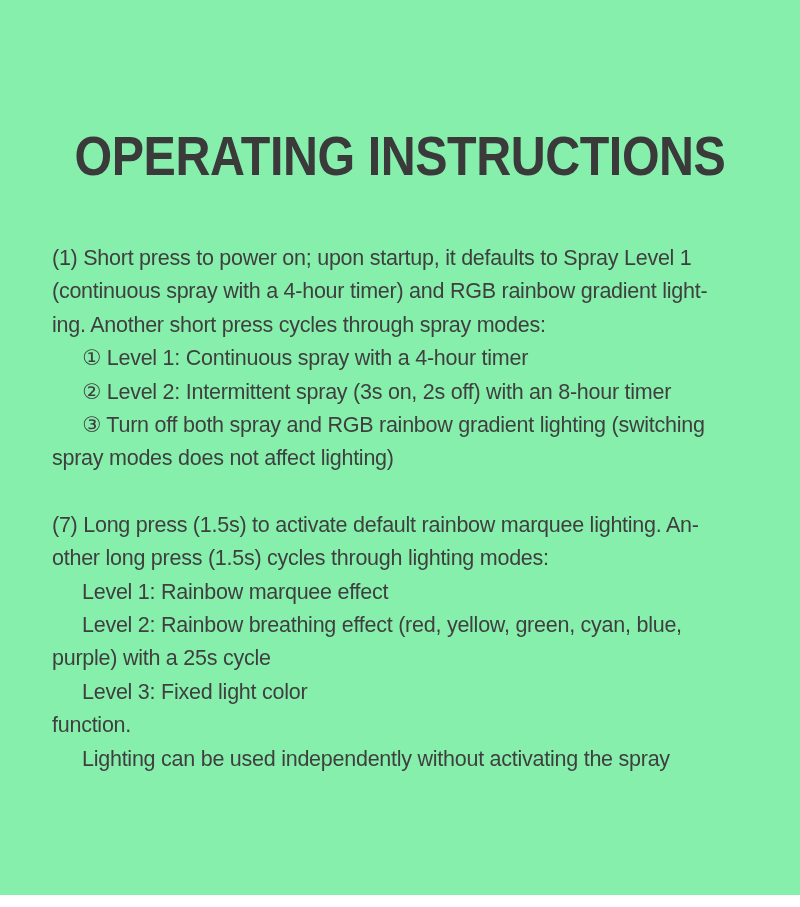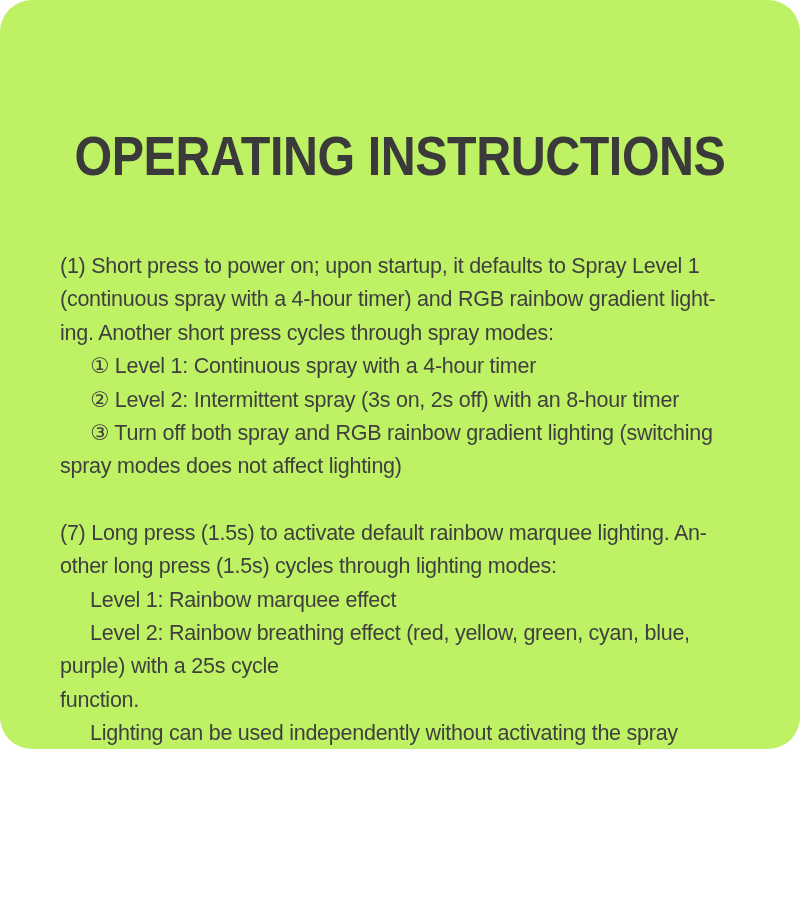--- a/index.html
+++ b/index.html
@@ -3,25 +3,24 @@
 <meta charset="utf-8">
 <style>
   html, body {
     margin: 0;
     padding: 0;
     background: #ffffff;
   }
   .page {
     position: relative;
     width: 800px;
-    height: 749px;
-    background: #bef264;
+    height: 895px;
+    background: #86efac;
     overflow: hidden;
     font-family: "Liberation Sans", "DejaVu Sans", sans-serif;
-    border-radius: 32px;
   }
   .title {
     position: absolute;
     top: 129px;
     left: 0;
     right: 0;
     margin: 0;
     text-align: center;
     font-size: 55px;
     line-height: 1;
@@ -35,21 +34,21 @@
   .body-text {
     position: absolute;
     top: 238px;
     left: 48px;
     width: 712px;
     font-size: 21.5px;
     line-height: 33.4px;
     letter-spacing: -0.25px;
     color: #3f3f3f;
   }
-  .section { margin: 12px; }
+  .section { margin: 4px; }
   .section + .section { margin-top: 33px; }
   .line { white-space: nowrap; }
   .line.indent { padding-left: 30px; }
 </style>
 </head>
 <body>
 
 <div class="page">
 
   <h1 class="title">OPERATING INSTRUCTIONS</h1>
@@ -65,18 +64,19 @@
       <div class="line indent">③ Turn off both spray and RGB rainbow gradient lighting (switching</div>
       <div class="line">spray modes does not affect lighting)</div>
     </div>
 
     <div class="section">
       <div class="line">(7) Long press (1.5s) to activate default rainbow marquee lighting. An-</div>
       <div class="line">other long press (1.5s) cycles through lighting modes:</div>
       <div class="line indent">Level 1: Rainbow marquee effect</div>
       <div class="line indent">Level 2: Rainbow breathing effect (red, yellow, green, cyan, blue,</div>
       <div class="line">purple) with a 25s cycle</div>
+      <div class="line indent">Level 3: Fixed light color</div>
       <div class="line">function.</div>
       <div class="line indent">Lighting can be used independently without activating the spray</div>
     </div>
 
   </div>
 </div>
 
 </body></html>

